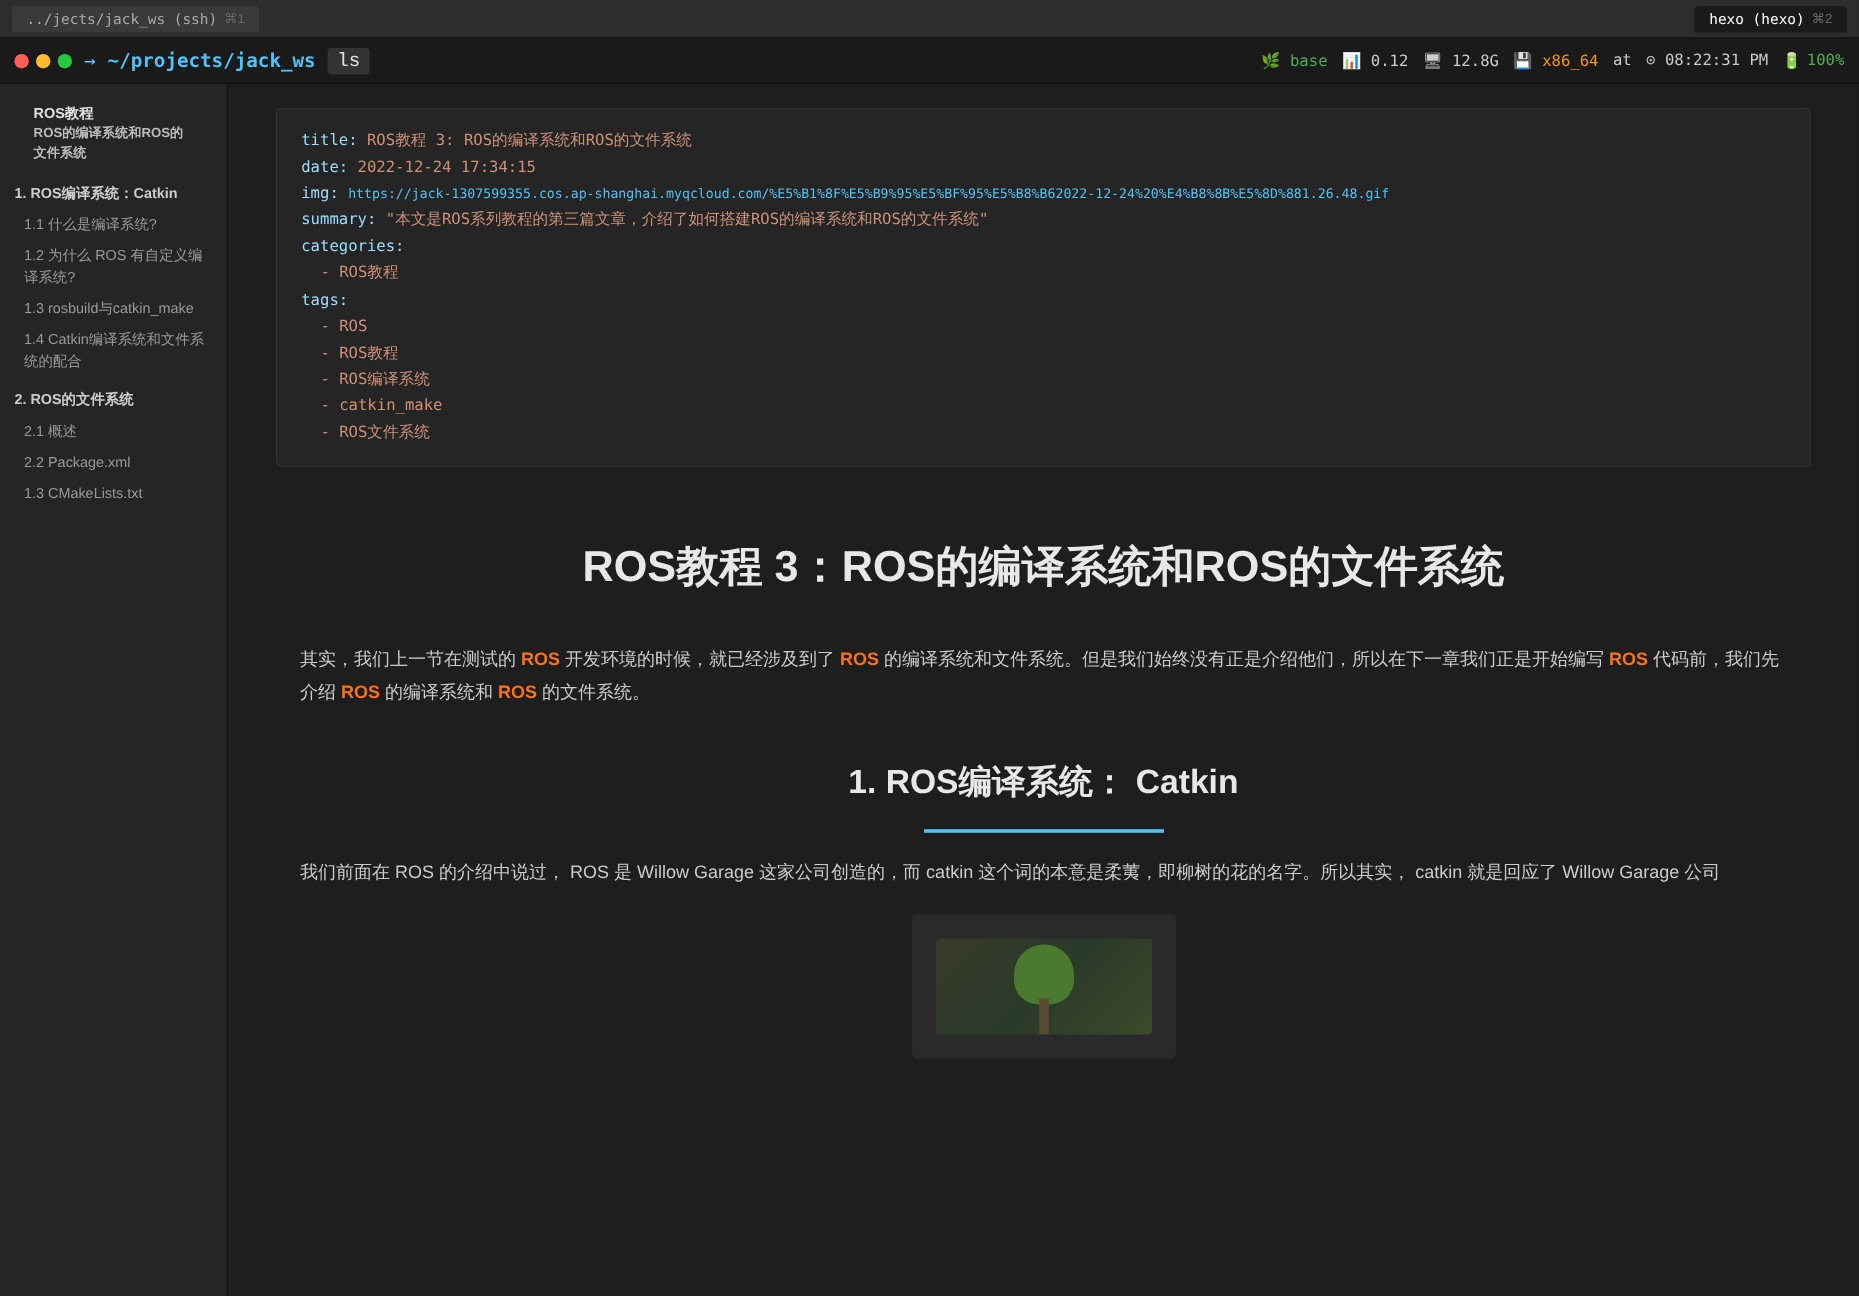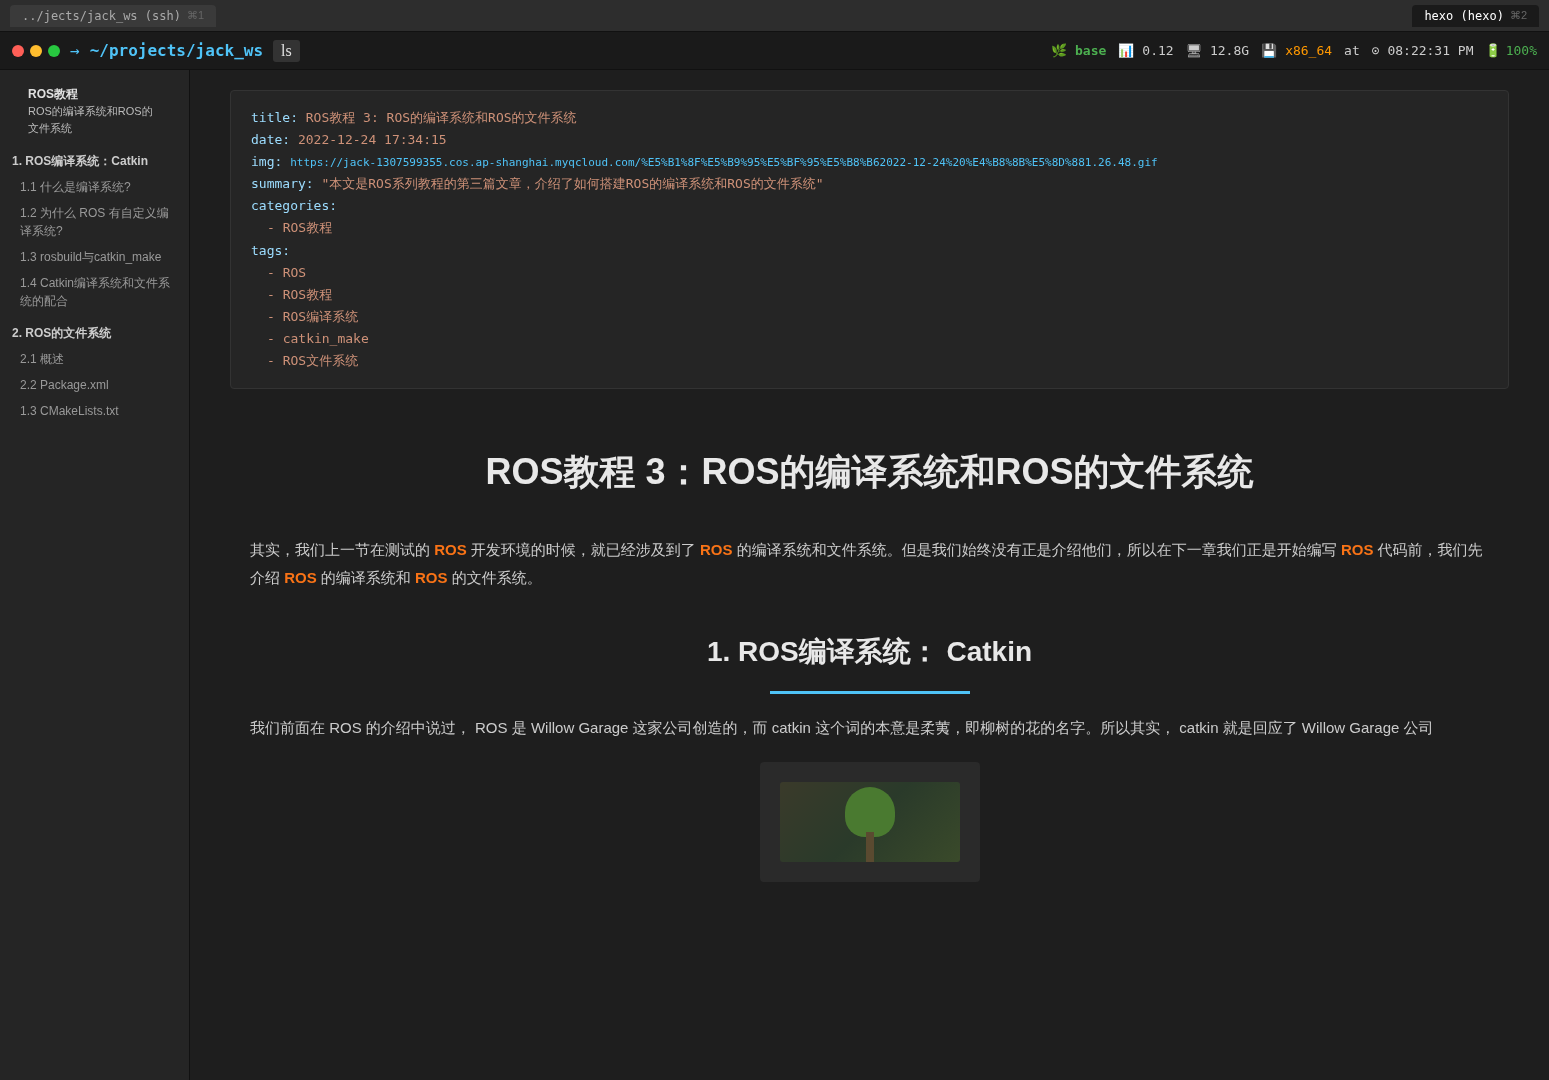--- a/index.html
+++ b/index.html
@@ -76,37 +76,37 @@
     .dot-yellow { background: #ffbd2e; }
     .dot-green { background: #28c840; }
 
     .terminal-path {
       font-family: monospace;
       font-size: 16px;
       color: #4fc3f7;
       font-weight: bold;
     }
     .terminal-cmd {
-      font-family: Liberation Serif, serif;
+      font-family: Liberation Mono, monospace;
       font-size: 16px;
       color: #e0e0e0;
       background: #333;
       padding: 2px 8px;
       border-radius: 3px;
     }
     .terminal-bar-right {
       margin-left: auto;
       display: flex;
       align-items: center;
       gap: 12px;
       font-family: monospace;
       font-size: 13px;
       color: #ccc;
     }
-    .badge-base { color: #4caf50; font-weight: bold; }
+    .badge-base { color: #4caf50; }
     .badge-cpu { color: #ccc; }
     .badge-mem { color: #ccc; }
     .badge-arch { color: #ff9800; }
     .badge-time { color: #ccc; }
     .badge-battery {
       color: #4caf50;
       display: flex;
       align-items: center;
       gap: 4px;
     }
@@ -309,21 +309,21 @@
     <span class="badge-time">⊙ <span>08:22:31 PM</span></span>
     <span class="badge-battery">🔋 <span>100%</span></span>
   </div>
 </div>
 
 <div class="main-area">
 
   <div class="sidebar">
     <div class="sidebar-title">
       <span>ROS教程</span><br>
-      <span style="font-size:11px;color:#bbb;font-weight:normal;line-height:1.5;display:block;">ROS的编译系统和ROS的文件系统</span>
+      <span style="font-size:11px;color:#bbb;font-weight:bold;line-height:1.5;display:block;">ROS的编译系统和ROS的文件系统</span>
     </div>
     <div class="sidebar-item section">1. ROS编译系统：Catkin</div>
     <div class="sidebar-item sub">1.1 什么是编译系统?</div>
     <div class="sidebar-item sub">1.2 为什么 ROS 有自定义编译系统?</div>
     <div class="sidebar-item sub">1.3 rosbuild与catkin_make</div>
     <div class="sidebar-item sub">1.4 Catkin编译系统和文件系统的配合</div>
     <div class="sidebar-item section">2. ROS的文件系统</div>
     <div class="sidebar-item sub">2.1 概述</div>
     <div class="sidebar-item sub">2.2 Package.xml</div>
     <div class="sidebar-item sub">1.3 CMakeLists.txt</div>

